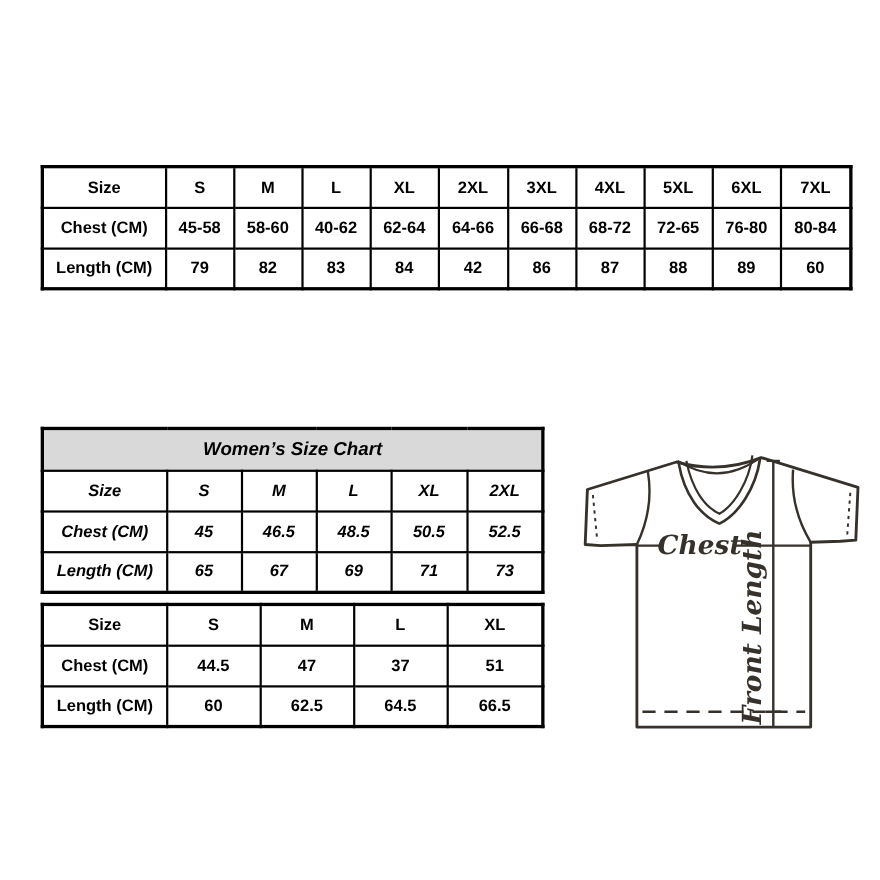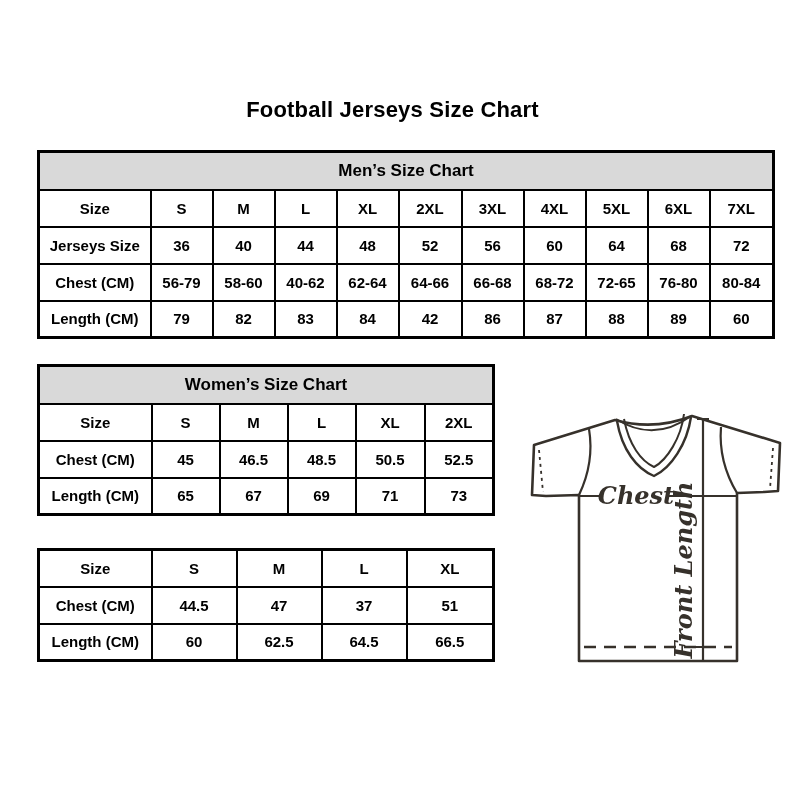--- a/index.html
+++ b/index.html
@@ -40,21 +40,21 @@
     white-space: nowrap;
   }
   table.size-table td.tbl-header {
     background: #d9d9d9;
     font-size: 17px;
     height: 38px;
   }
   table.size-table td.row-cell { height: 37px; }
 
   #mens-table   { left: 37px;  top: 150px; width: 735px; }
-  #womens-table { left: 37px;  top: 364px; width: 455px; }
+  #womens-table { left: 37px;  top: 388px; width: 455px; font-style: italic; }
   #youth-table  { left: 37px;  top: 548px; width: 455px; }
 
   .jersey-wrap {
     position: absolute;
     left: 516px; top: 398px;
     width: 280px; height: 276px;
   }
   .jersey-wrap svg { width: 100%; height: 100%; display: block; }
   .jersey-line   { stroke: #36312b; fill: none; }
   .jersey-fill   { fill: #ffffff; stroke: #36312b; }
@@ -64,69 +64,52 @@
     font-weight: bold;
     font-size: 24px;
     fill: #36312b;
   }
 </style>
 </head>
 <body>
 
 <div class="canvas">
 
-  <div class="page-title">Football Jerseys Size Chart</div>
 
   <table class="size-table" id="mens-table">
     <colgroup>
       <col style="width:112px">
       <col style="width:62px">
         <col style="width:62px">
         <col style="width:62px">
         <col style="width:62px">
         <col style="width:63px">
       <col style="width:62px">
         <col style="width:62px">
         <col style="width:62px">
         <col style="width:62px">
         <col style="width:64px">
     </colgroup>
     <tbody>
-      <tr>
-        <td class="tbl-header" colspan="11">Men’s Size Chart</td>
-      </tr>
       <tr>
         <td class="row-cell">Size</td>
         <td class="row-cell">S</td>
         <td class="row-cell">M</td>
         <td class="row-cell">L</td>
         <td class="row-cell">XL</td>
         <td class="row-cell">2XL</td>
         <td class="row-cell">3XL</td>
         <td class="row-cell">4XL</td>
         <td class="row-cell">5XL</td>
         <td class="row-cell">6XL</td>
         <td class="row-cell">7XL</td>
       </tr>
       <tr>
-        <td class="row-cell">Jerseys Size</td>
-        <td class="row-cell">36</td>
-        <td class="row-cell">40</td>
-        <td class="row-cell">44</td>
-        <td class="row-cell">48</td>
-        <td class="row-cell">52</td>
-        <td class="row-cell">56</td>
-        <td class="row-cell">60</td>
-        <td class="row-cell">64</td>
-        <td class="row-cell">68</td>
-        <td class="row-cell">72</td>
-      </tr>
-      <tr>
         <td class="row-cell">Chest (CM)</td>
-        <td class="row-cell">56-79</td>
+        <td class="row-cell">45-58</td>
         <td class="row-cell">58-60</td>
         <td class="row-cell">40-62</td>
         <td class="row-cell">62-64</td>
         <td class="row-cell">64-66</td>
         <td class="row-cell">66-68</td>
         <td class="row-cell">68-72</td>
         <td class="row-cell">72-65</td>
         <td class="row-cell">76-80</td>
         <td class="row-cell">80-84</td>
       </tr>

